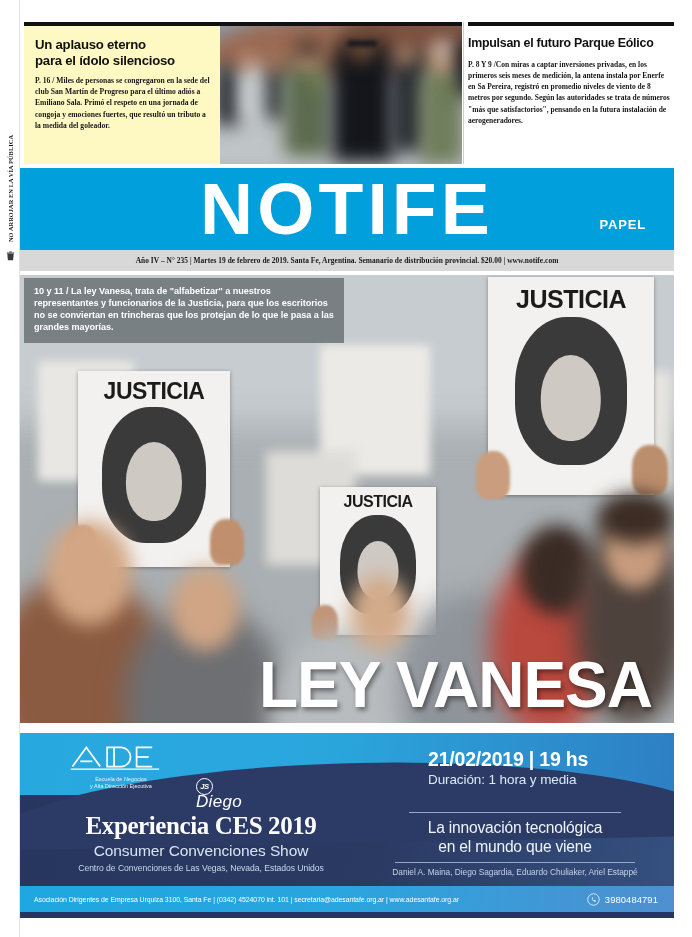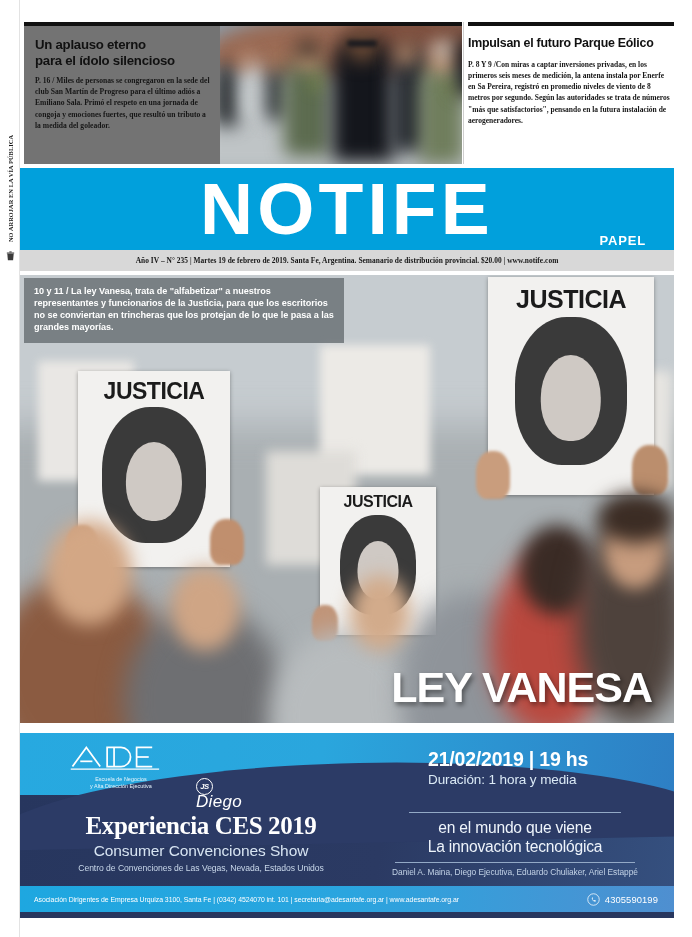--- a/index.html
+++ b/index.html
@@ -67,21 +67,21 @@
     left: 463px; top: 22px;
     width: 1px; height: 142px;
     background: #cfcfcf;
   }
 
   
   .teaser-left {
     position: absolute;
     left: 24px; top: 26px;
     width: 438px; height: 138px;
-    background: #737373;
+    background: #fef9c3;
     display: flex;
   }
   .teaser-left .txt {
     width: 196px;
     padding: 11px 8px 0 11px;
   }
   .teaser-left .photo {
     flex: 1;
     position: relative;
     overflow: hidden;
@@ -134,21 +134,21 @@
     font-size: 72px;
     font-weight: bold;
     color: #ffffff;
     letter-spacing: 4px;
     line-height: .84;
     transform: scaleX(1.02);
   }
   .logo-sub {
     position: absolute;
     right: 28px;
-    bottom: 2px;
+    bottom: 18px;
     font-size: 13px;
     font-weight: bold;
     color: #ffffff;
     letter-spacing: .8px;
   }
 
   
   .dateline {
     position: absolute;
     left: 20px; top: 250px;
@@ -230,22 +230,22 @@
     font-size: 9.1px;
     font-weight: bold;
     line-height: 1.31;
     letter-spacing: -.05px;
   }
 
   
   .hero-title {
     position: absolute;
     right: 22px;
-    bottom: 14px;
-    font-size: 43px;
+    bottom: 6px;
+    font-size: 64px;
     font-weight: bold;
     color: #ffffff;
     letter-spacing: -1px;
     line-height: 1;
     text-shadow: 2px 3px 5px rgba(0,0,0,.45);
     white-space: nowrap;
   }
 
   
   .ad {
@@ -577,30 +577,30 @@
   </div>
 
   <div class="ces">
     <div class="c1">Experiencia CES 2019</div>
     <div class="c2">Consumer Convenciones Show</div>
     <div class="c3">Centro de Convenciones de Las Vegas, Nevada, Estados Unidos</div>
   </div>
 
   <div class="pitch">
     <div class="rule"></div>
+    <div class="p1">La innovación tecnológica</div>
     <div class="p1">en el mundo que viene</div>
-    <div class="p1">La innovación tecnológica</div>
     <div class="rule2"></div>
-    <div class="p2">Daniel A. Maina, Diego Ejecutiva, Eduardo Chuliaker, Ariel Estappé</div>
+    <div class="p2">Daniel A. Maina, Diego Sagardia, Eduardo Chuliaker, Ariel Estappé</div>
   </div>
 
   <div class="ad-footer">
     <div class="contact">Asociación Dirigentes de Empresa Urquiza 3100, Santa Fe | (0342) 4524070 int. 101  | secretaria@adesantafe.org.ar | www.adesantafe.org.ar</div>
     <div class="wa">
       <svg class="wa-icon" viewBox="0 0 24 24">
         <circle cx="12" cy="12" r="10.6" fill="none" stroke="#ffffff" stroke-width="1.4"></circle>
         <path d="M9 7.6c.5-.2.9-.1 1.1.4l.7 1.5c.1.3.1.5-.1.8l-.5.6c-.2.2-.2.4-.1.6.5 1 1.3 1.8 2.3 2.3.2.1.4.1.6-.1l.6-.5c.3-.2.5-.2.8-.1l1.5.7c.5.2.6.6.4 1.1-.3.8-1.2 1.2-2.1 1-2.6-.5-4.8-2.7-5.3-5.3-.2-.9.2-1.8 1-2.1z" fill="#ffffff"></path>
       </svg>
-      <div class="wa-num">4305590199</div>
+      <div class="wa-num">3980484791</div>
     </div>
   </div>
 
 </div>
 
 </body></html>

